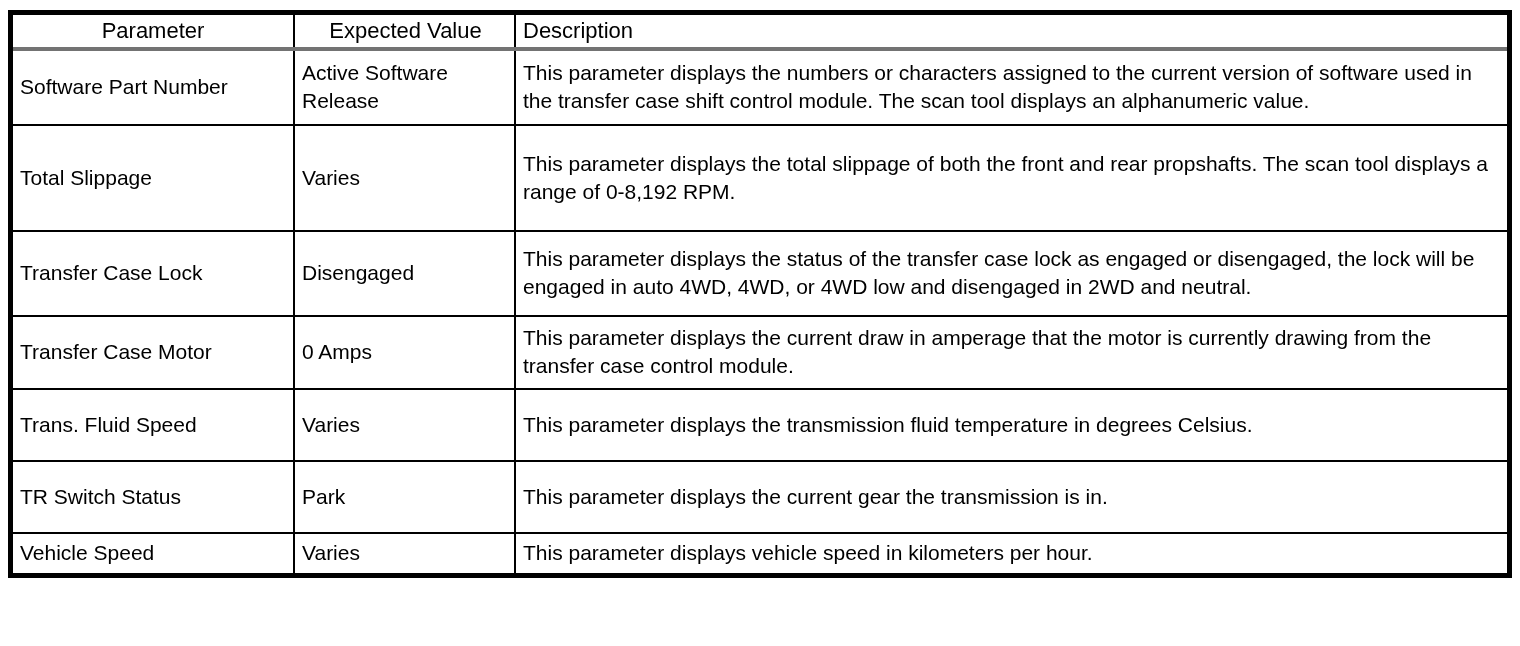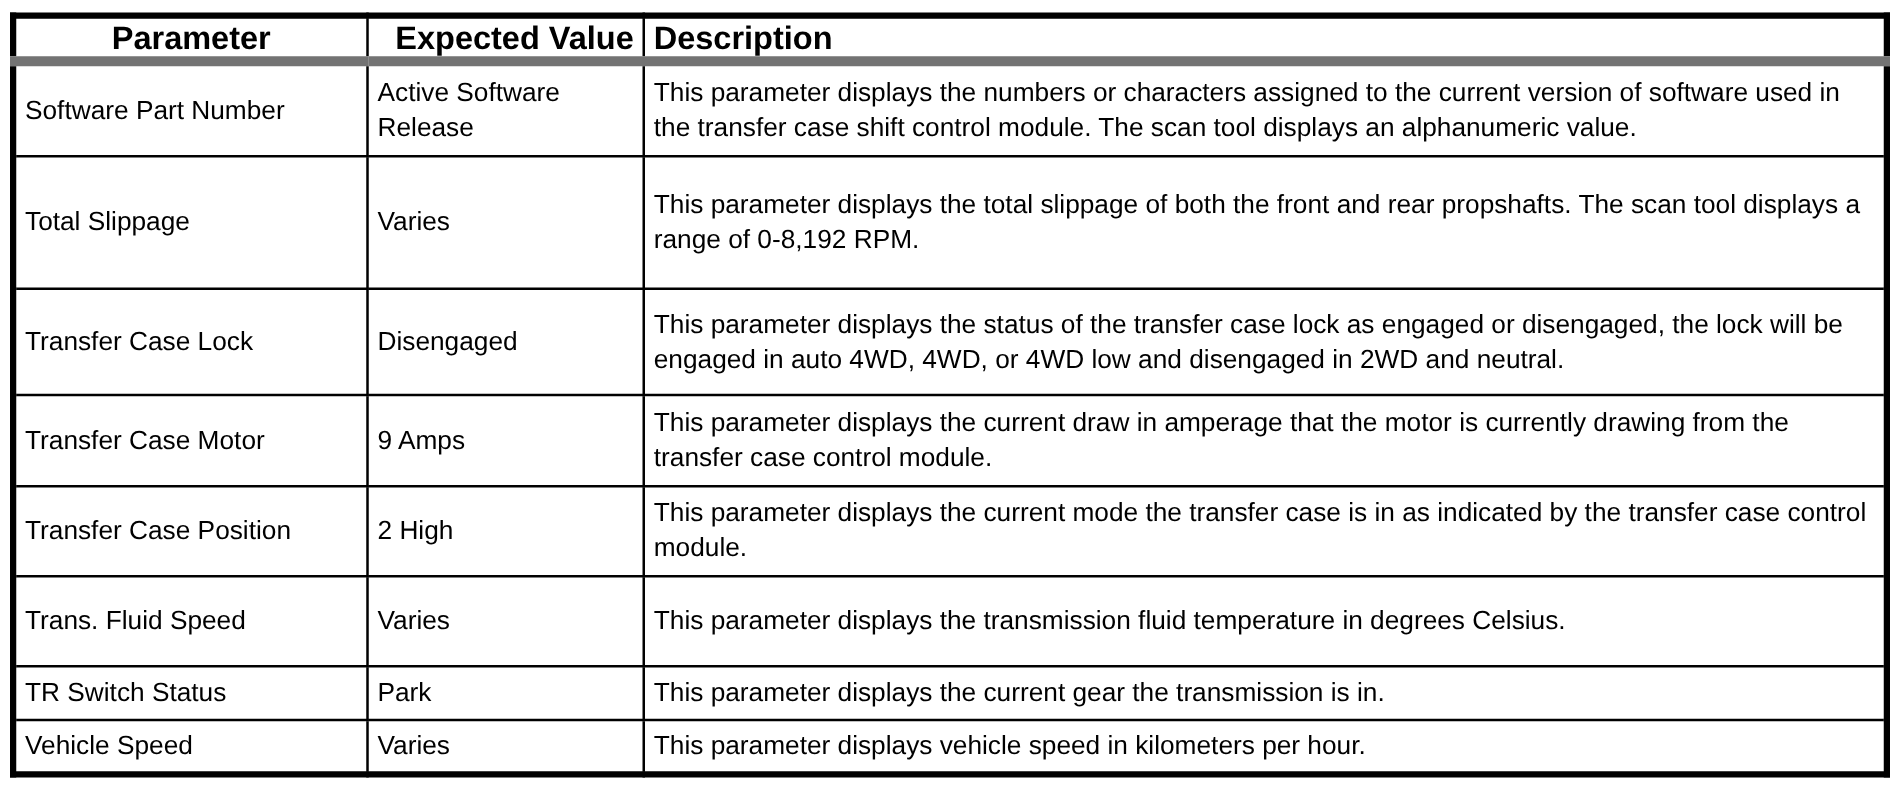--- a/index.html
+++ b/index.html
@@ -29,30 +29,30 @@
   .param-table th, .param-table td {
     border: 2px solid #000;
     vertical-align: middle;
     padding: 2px 7px;
     font-size: 21px;
     line-height: 28px;
     color: #000;
     overflow: hidden;
   }
   .param-table thead th {
-    border-bottom: 8px solid #737373;
-    font-weight: bold;
-    font-size: 26px;
+    border-bottom: 4px solid #737373;
+    font-weight: normal;
+    font-size: 22px;
     line-height: 26px;
   }
   .col-param    { width: 266px; }
   .col-expected { width: 203px; }
   .col-desc     { width: auto; }
   th.h-param    { text-align: center; }
-  th.h-expected { text-align: right; padding-left: 9px; }
+  th.h-expected { text-align: center; padding-left: 9px; }
   th.h-desc     { text-align: left; }
   td { text-align: left; }
   thead tr { height: 36px; }
   tbody tr:nth-child(1) { height: 76px; }
   tbody tr:nth-child(2) { height: 106px; }
   tbody tr:nth-child(3) { height: 85px; }
   tbody tr:nth-child(4) { height: 73px; }
   tbody tr:nth-child(5) { height: 72px; }
   tbody tr:nth-child(6) { height: 72px; }
   tbody tr:nth-child(7) { height: 43px; }
@@ -82,27 +82,22 @@
         <td>Varies</td>
         <td>This parameter displays the total slippage of both the front and rear propshafts. The scan tool displays a range of 0-8,192 RPM.</td>
       </tr>
       <tr>
         <td>Transfer Case Lock</td>
         <td>Disengaged</td>
         <td>This parameter displays the status of the transfer case lock as engaged or disengaged, the lock will be engaged in auto 4WD, 4WD, or 4WD low and disengaged in 2WD and neutral.</td>
       </tr>
       <tr>
         <td>Transfer Case Motor</td>
-        <td>9 Amps</td>
+        <td>0 Amps</td>
         <td>This parameter displays the current draw in amperage that the motor is currently drawing from the transfer case control module.</td>
-      </tr>
-      <tr>
-        <td>Transfer Case Position</td>
-        <td>2 High</td>
-        <td>This parameter displays the current mode the transfer case is in as indicated by the transfer case control module.</td>
       </tr>
       <tr>
         <td>Trans. Fluid Speed</td>
         <td>Varies</td>
         <td>This parameter displays the transmission fluid temperature in degrees Celsius.</td>
       </tr>
       <tr>
         <td>TR Switch Status</td>
         <td>Park</td>
         <td>This parameter displays the current gear the transmission is in.</td>

